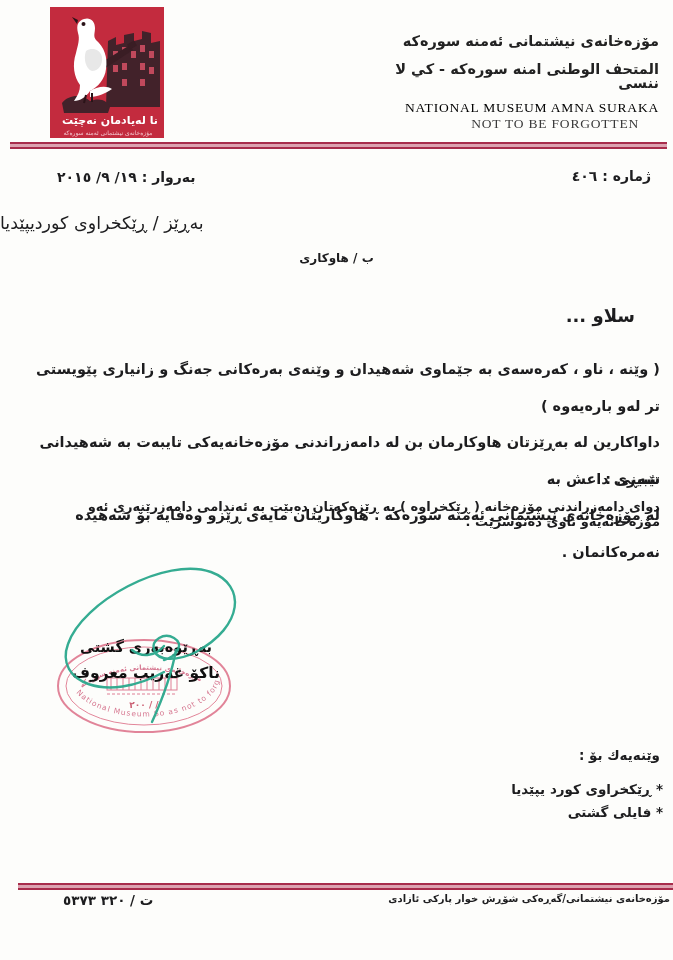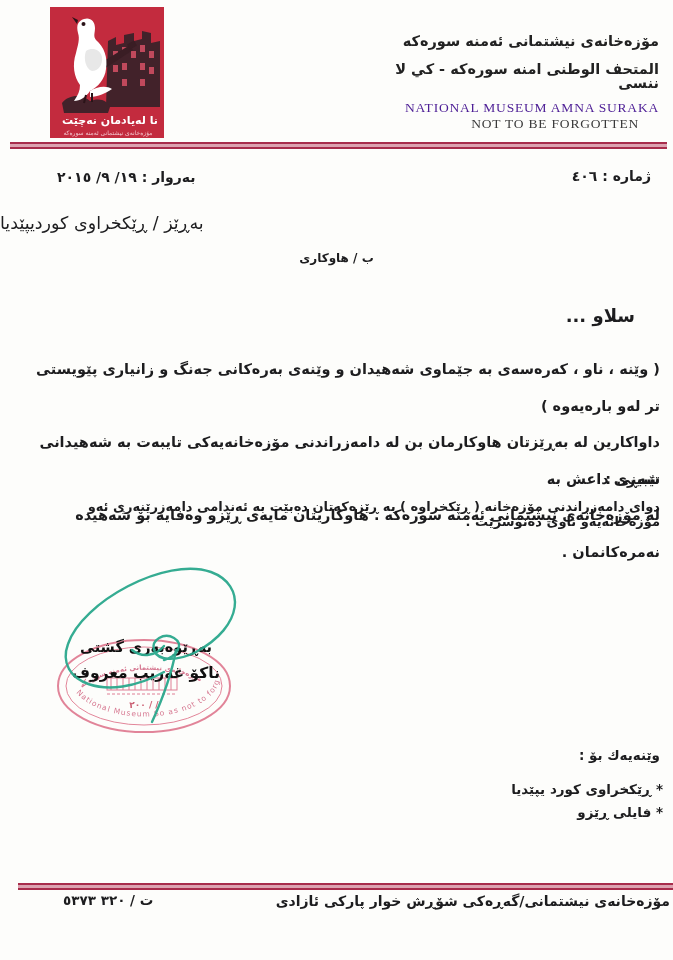--- a/index.html
+++ b/index.html
@@ -7,21 +7,21 @@
     position:relative;width:673px;height:960px;margin:0 auto;
     background:#fdfdfb;overflow:hidden;
     font-family:"DejaVu Sans", sans-serif;color:#1d1d1f;
   }
   
   .logo{position:absolute;left:50px;top:7px;width:114px;height:131px;}
   .titles{position:absolute;right:14px;top:34px;width:300px;text-align:right;}
   .title-ku,.title-ar{font-weight:700;font-size:14.5px;line-height:1.0;direction:rtl;color:#222;}
   .title-ku{margin-bottom:13px;}
   .title-ar{margin-bottom:9px;}
-  .title-en{font-family:"Liberation Serif", serif;font-size:13.5px;letter-spacing:.8px;color:#4c1d95;line-height:1.2;}
+  .title-en{font-family:"Liberation Serif", serif;font-size:13.5px;letter-spacing:.8px;color:#000000;line-height:1.2;}
   .title-en2{font-family:"Liberation Serif", serif;font-size:13.5px;letter-spacing:.8px;color:#3a3a3a;margin-right:20px;}
   .rule{
     position:absolute;height:3px;background:#dca2b0;
     border-top:2px solid #a82c4b;border-bottom:2px solid #a82c4b;
   }
   .rule-top{top:142px;left:10px;right:6px;}
   .rule-bottom{top:883px;left:18px;right:0;}
   
   .num{position:absolute;right:22px;top:168px;font-weight:700;font-size:14px;direction:rtl;}
   .date{position:absolute;left:57px;top:169px;font-weight:700;font-size:14px;direction:rtl;}
@@ -39,21 +39,21 @@
   .stamp{position:absolute;left:55px;top:636px;z-index:1;opacity:.85;}
   .sig-name{position:absolute;left:64px;top:639px;width:164px;text-align:center;z-index:2;direction:rtl;}
   .sig-name .l1{font-weight:700;font-size:14.5px;color:#101010;}
   .sig-name .l2{font-weight:700;font-size:15.5px;color:#101010;margin-top:9px;}
   .signature{position:absolute;left:46px;top:554px;z-index:3;}
   
   .copies-head{position:absolute;right:13px;top:747px;font-weight:700;font-size:13.5px;direction:rtl;}
   .copy-item1{position:absolute;right:10px;top:781px;font-weight:700;font-size:13.5px;direction:rtl;}
   .copy-item2{position:absolute;right:10px;top:804px;font-weight:700;font-size:13.5px;direction:rtl;}
   
-  .footer-address{position:absolute;right:3px;top:893px;font-weight:700;font-size:14px;direction:rtl;}
+  .footer-address{position:absolute;right:3px;top:893px;font-weight:700;font-size:10px;direction:rtl;}
   .footer-phone{position:absolute;left:31px;top:892px;font-weight:700;font-size:13.5px;direction:rtl;margin-left:32px;}
   .footer-phone .n{direction:ltr;unicode-bidi:embed;}
 </style>
 </head>
 <body>
 
 <div class="page">
 
   <div class="logo">
     <svg width="114" height="131" viewBox="0 0 114 131">
@@ -153,19 +153,19 @@
       <g fill="none" stroke="#2ba88d" stroke-width="2.4" stroke-linecap="round" opacity="0.95">
         <path d="M118 118 C 60 150, 8 128, 22 90 C 36 48, 120 2, 165 18 C 200 31, 198 72, 150 98 C 132 107, 112 108, 108 96 C 105 86, 118 78, 128 84 C 138 90, 132 102, 118 106"></path>
         <path d="M86 96 C 96 104, 110 102, 118 92"></path>
         <path d="M130 96 C 126 118, 116 146, 106 168"></path>
       </g>
     </svg>
   </div>
 
   <div class="copies-head">وێنەیەك بۆ :</div>
   <div class="copy-item1">* ڕێکخراوی کورد یپێدیا</div>
-  <div class="copy-item2">* فایلی ڕێزو</div>
+  <div class="copy-item2">* فایلی گشتی</div>
 
   <div class="rule rule-bottom"></div>
   <div class="footer-address">مۆزەخانەی نیشتمانی/گەڕەکی شۆڕش خوار پارکی ئازادی</div>
   <div class="footer-phone"><span>ت / </span><span class="n">٣٢٠ ٥٣٧٣</span></div>
 
 </div>
 
 </body></html>

